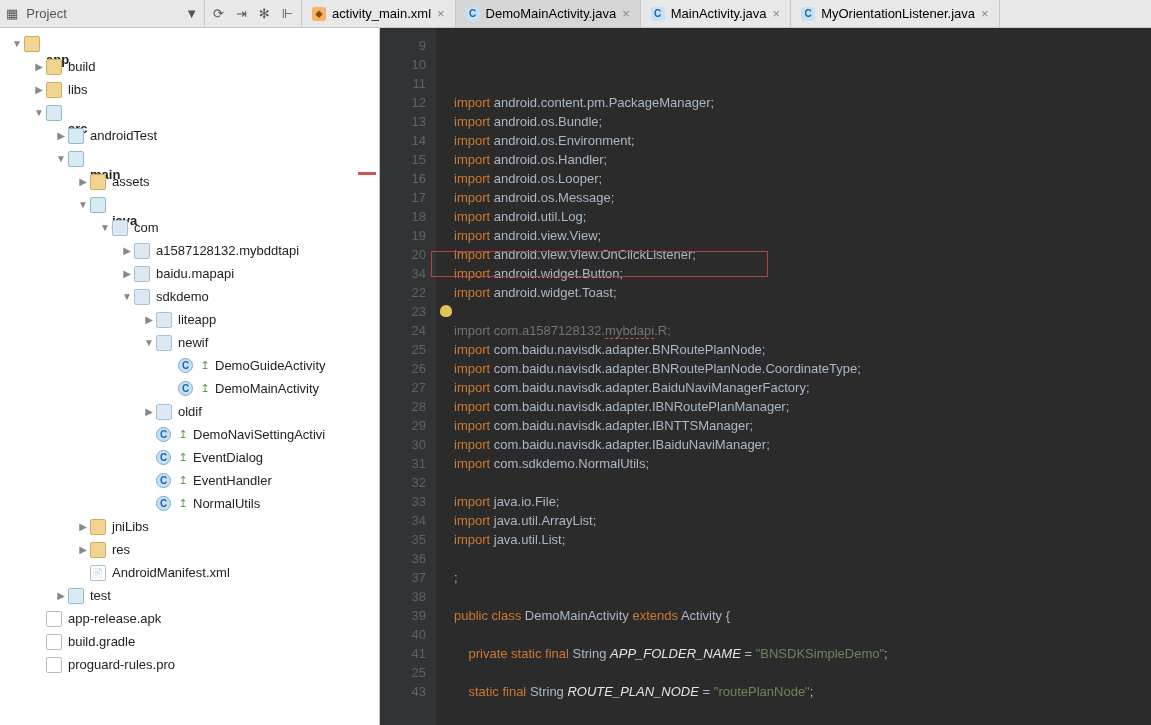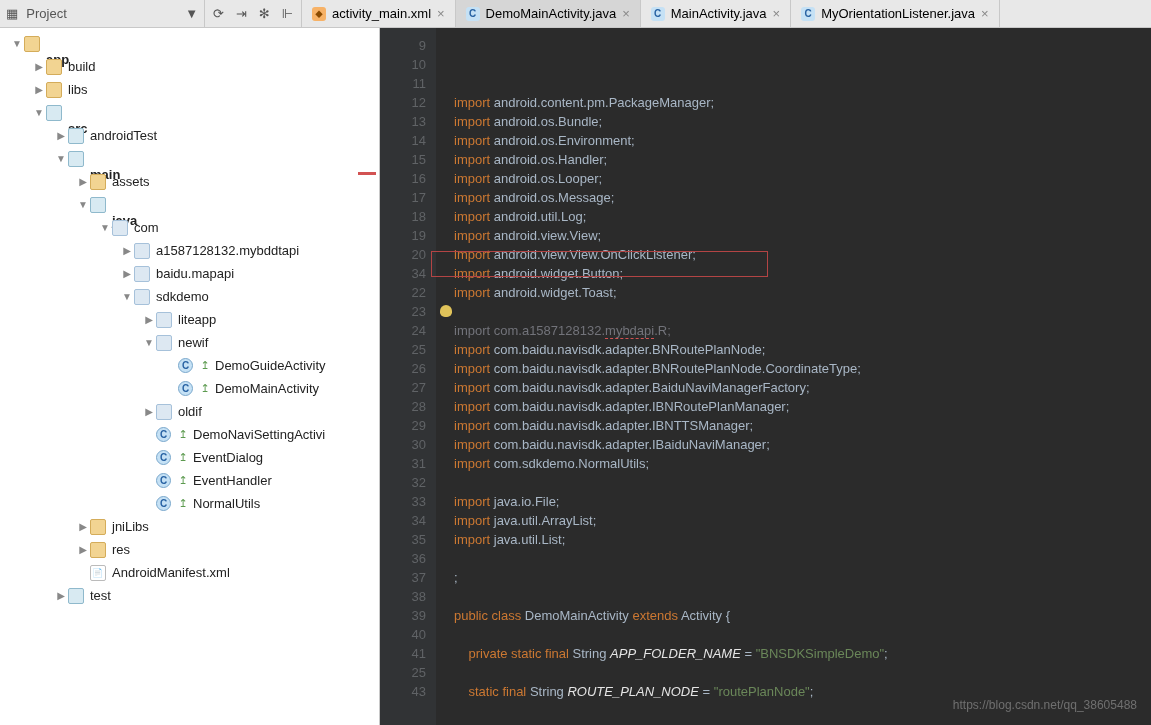--- a/index.html
+++ b/index.html
@@ -240,20 +240,38 @@
         <span class="ticon file xml">📄</span>
         <span class="tree-label">AndroidManifest.xml</span>
       </div>
       <div class="tree-row">
         <span class="indent" style="width: 54px;"></span>
         <span class="arrow">▶</span>
         <span class="ticon folder src"></span>
         <span class="tree-label">test</span>
       </div>
       <div class="tree-row">
+        <span class="indent" style="width: 32px;"></span>
+        <span class="arrow empty">▶</span>
+        <span class="ticon file"></span>
+        <span class="tree-label">app-release.apk</span>
+      </div>
+      <div class="tree-row">
+        <span class="indent" style="width: 32px;"></span>
+        <span class="arrow empty">▶</span>
+        <span class="ticon file"></span>
+        <span class="tree-label">build.gradle</span>
+      </div>
+      <div class="tree-row">
+        <span class="indent" style="width: 32px;"></span>
+        <span class="arrow empty">▶</span>
+        <span class="ticon file"></span>
+        <span class="tree-label">proguard-rules.pro</span>
+      </div>
+      <div class="tree-row">
         <span class="indent" style="width: 10px;"></span>
       </div>
     </div>
   <div class="editor">
     <div class="gutter" id="gutter">
         <div>9</div>
         <div>10</div>
         <div>11</div>
         <div>12</div>
         <div>13</div>
@@ -284,15 +302,14 @@
         <div>38</div>
         <div>39</div>
         <div>40</div>
         <div>41</div>
         <div>25</div>
         <div>43</div>
       </div>
     <div class="code" id="code">
       <div class="highlight-box" style="left:-5px; top:223px; width:337px; height:26px;"></div>
     <div class="code-line"><span class="kw">import</span> android.content.pm.PackageManager;</div><div class="code-line"><span class="kw">import</span> android.os.Bundle;</div><div class="code-line"><span class="kw">import</span> android.os.Environment;</div><div class="code-line"><span class="kw">import</span> android.os.Handler;</div><div class="code-line"><span class="kw">import</span> android.os.Looper;</div><div class="code-line"><span class="kw">import</span> android.os.Message;</div><div class="code-line"><span class="kw">import</span> android.util.Log;</div><div class="code-line"><span class="kw">import</span> android.view.View;</div><div class="code-line"><span class="kw">import</span> android.view.View.OnClickListener;</div><div class="code-line"><span class="kw">import</span> android.widget.Button;</div><div class="code-line"><span class="kw">import</span> android.widget.Toast;</div><div class="code-line"><span class="bulb"></span></div><div class="code-line"><span class="err"><span class="dimmed">import</span> com.a1587128132.<span class="redunderline">mybdapi</span>.R;</span></div><div class="code-line"><span class="kw">import</span> com.baidu.navisdk.adapter.BNRoutePlanNode;</div><div class="code-line"><span class="kw">import</span> com.baidu.navisdk.adapter.BNRoutePlanNode.CoordinateType;</div><div class="code-line"><span class="kw">import</span> com.baidu.navisdk.adapter.BaiduNaviManagerFactory;</div><div class="code-line"><span class="kw">import</span> com.baidu.navisdk.adapter.IBNRoutePlanManager;</div><div class="code-line"><span class="kw">import</span> com.baidu.navisdk.adapter.IBNTTSManager;</div><div class="code-line"><span class="kw">import</span> com.baidu.navisdk.adapter.IBaiduNaviManager;</div><div class="code-line"><span class="kw">import</span> com.sdkdemo.NormalUtils;</div><div class="code-line"></div><div class="code-line"><span class="kw">import</span> java.io.File;</div><div class="code-line"><span class="kw">import</span> java.util.ArrayList;</div><div class="code-line"><span class="kw">import</span> java.util.List;</div><div class="code-line"></div><div class="code-line">;</div><div class="code-line"></div><div class="code-line"><span class="kw">public class</span> DemoMainActivity <span class="kw">extends</span> Activity {</div><div class="code-line"></div><div class="code-line">    <span class="kw">private static final</span> String <span class="annot">APP_FOLDER_NAME</span> = <span class="str">"BNSDKSimpleDemo"</span>;</div><div class="code-line"></div><div class="code-line">    <span class="kw">static final</span> String <span class="annot">ROUTE_PLAN_NODE</span> = <span class="str">"routePlanNode"</span>;</div><div class="code-line"></div><div class="code-line">    <span class="kw">private static final</span> String[] <span class="annot">authBaseArr</span> = {</div></div>
-    <div class="watermark">https://blog.csdn.net/qq_38605488</div>
   </div>
 </div>
 
 </body></html>

